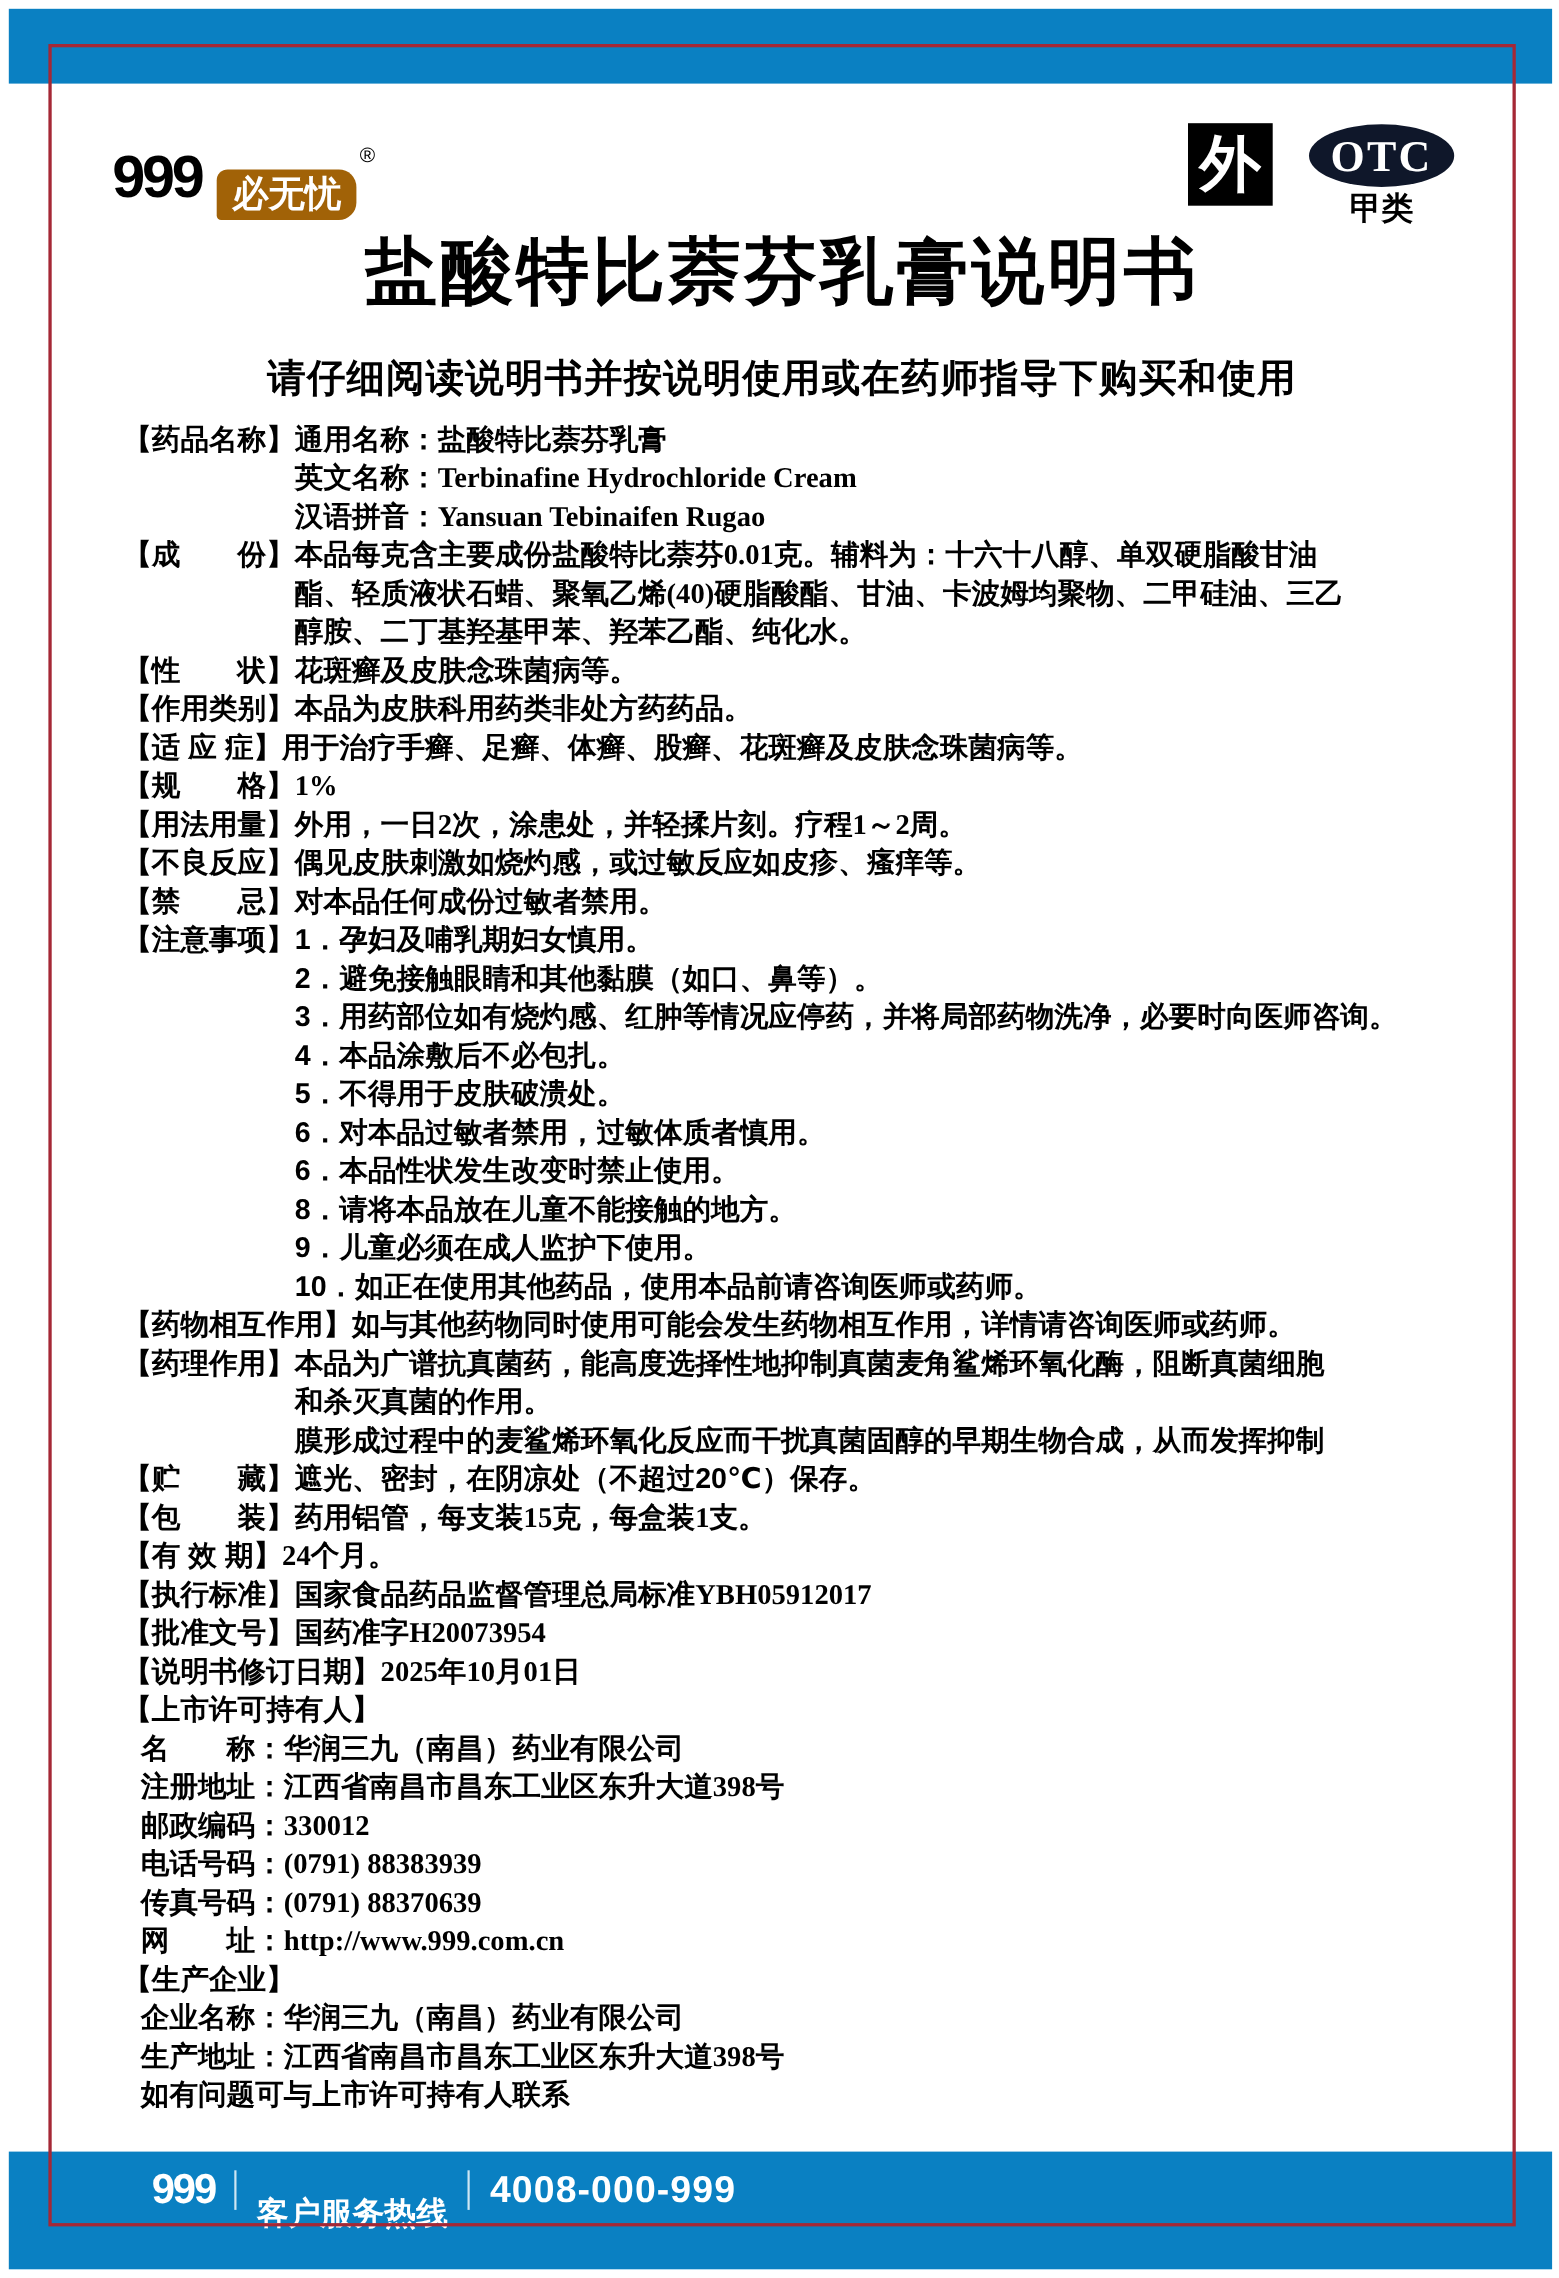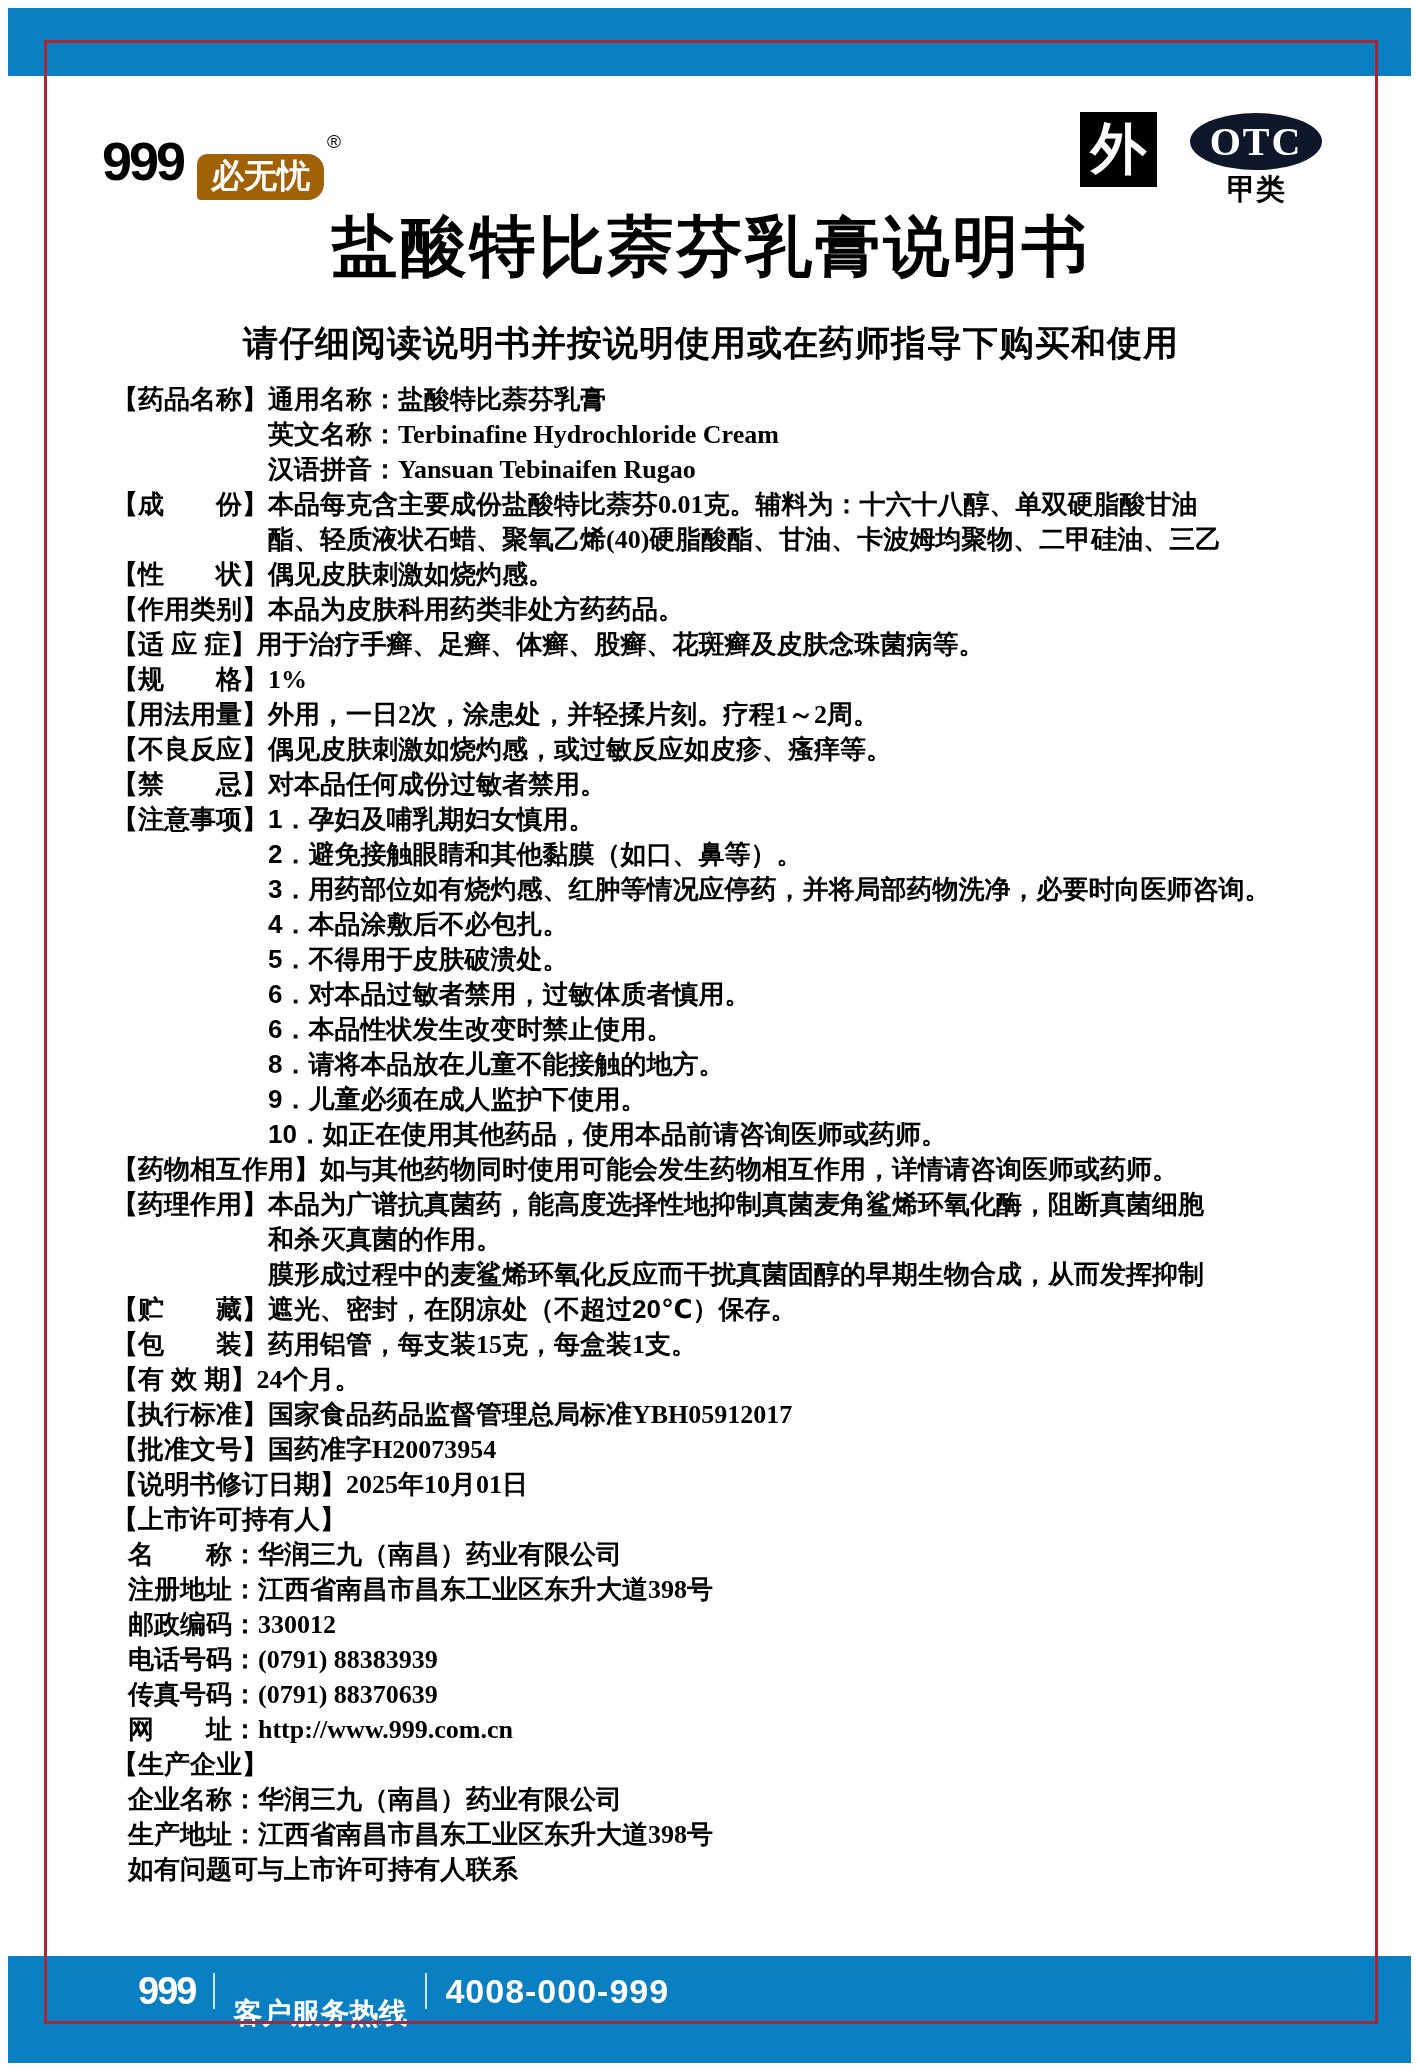--- a/index.html
+++ b/index.html
@@ -81,21 +81,22 @@
 
 <div class="title">盐酸特比萘芬乳膏说明书</div>
 <div class="subtitle">请仔细阅读说明书并按说明使用或在药师指导下购买和使用</div>
 
 <div class="leaflet-body">
     <div class="line"><span class="seg label">【药品名称】</span><span class="seg hei">通用名称：盐酸特比萘芬乳膏</span></div>
     <div class="line col"><span class="seg hei">英文名称：</span><span class="seg song">Terbinafine Hydrochloride Cream</span></div>
     <div class="line col"><span class="seg hei">汉语拼音：</span><span class="seg song">Yansuan Tebinaifen Rugao</span></div>
     <div class="line"><span class="seg label">【成　　份】</span><span class="seg song">本品每克含主要成份盐酸特比萘芬0.01克。辅料为：十六十八醇、单双硬脂酸甘油</span></div>
     <div class="line col"><span class="seg song">酯、轻质液状石蜡、聚氧乙烯(40)硬脂酸酯、甘油、卡波姆均聚物、二甲硅油、三乙</span></div>
-    <div class="line"><span class="seg label">【性　　状】</span><span class="seg song">偶见皮肤刺激如烧灼感。</span></div>
+    <div class="line col"><span class="seg song">醇胺、二丁基羟基甲苯、羟苯乙酯、纯化水。</span></div>
+    <div class="line"><span class="seg label">【性　　状】</span><span class="seg song">花斑癣及皮肤念珠菌病等。</span></div>
     <div class="line"><span class="seg label">【作用类别】</span><span class="seg song">本品为皮肤科用药类非处方药药品。</span></div>
     <div class="line"><span class="seg label">【适 应 症】</span><span class="seg song">用于治疗手癣、足癣、体癣、股癣、花斑癣及皮肤念珠菌病等。</span></div>
     <div class="line"><span class="seg label">【规　　格】</span><span class="seg song">1%</span></div>
     <div class="line"><span class="seg label">【用法用量】</span><span class="seg song">外用，一日2次，涂患处，并轻揉片刻。疗程1～2周。</span></div>
     <div class="line"><span class="seg label">【不良反应】</span><span class="seg song">偶见皮肤刺激如烧灼感，或过敏反应如皮疹、瘙痒等。</span></div>
     <div class="line"><span class="seg label">【禁　　忌】</span><span class="seg hei">对本品任何成份过敏者禁用。</span></div>
     <div class="line"><span class="seg label">【注意事项】</span><span class="seg hei">1．孕妇及哺乳期妇女慎用。</span></div>
     <div class="line col"><span class="seg hei">2．避免接触眼睛和其他黏膜（如口、鼻等）。</span></div>
     <div class="line col"><span class="seg hei">3．用药部位如有烧灼感、红肿等情况应停药，并将局部药物洗净，必要时向医师咨询。</span></div>
     <div class="line col"><span class="seg hei">4．本品涂敷后不必包扎。</span></div>

